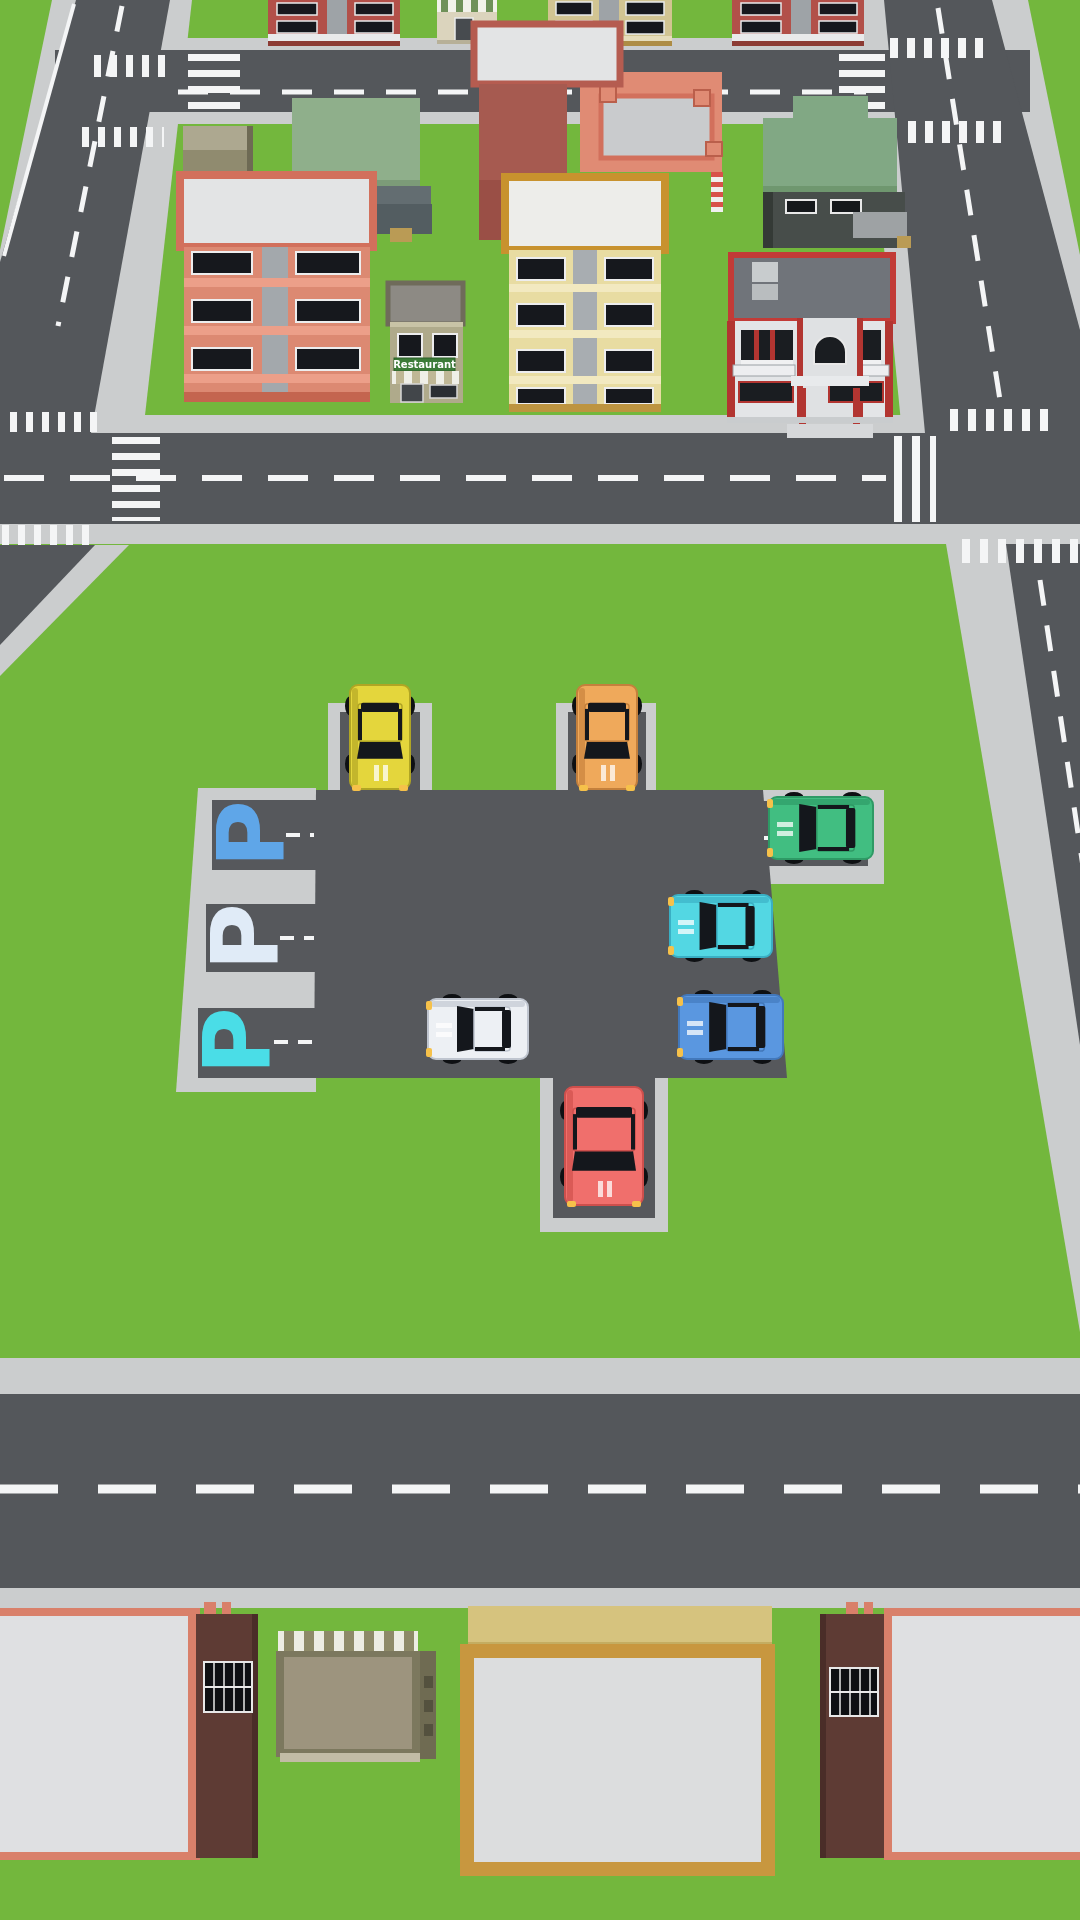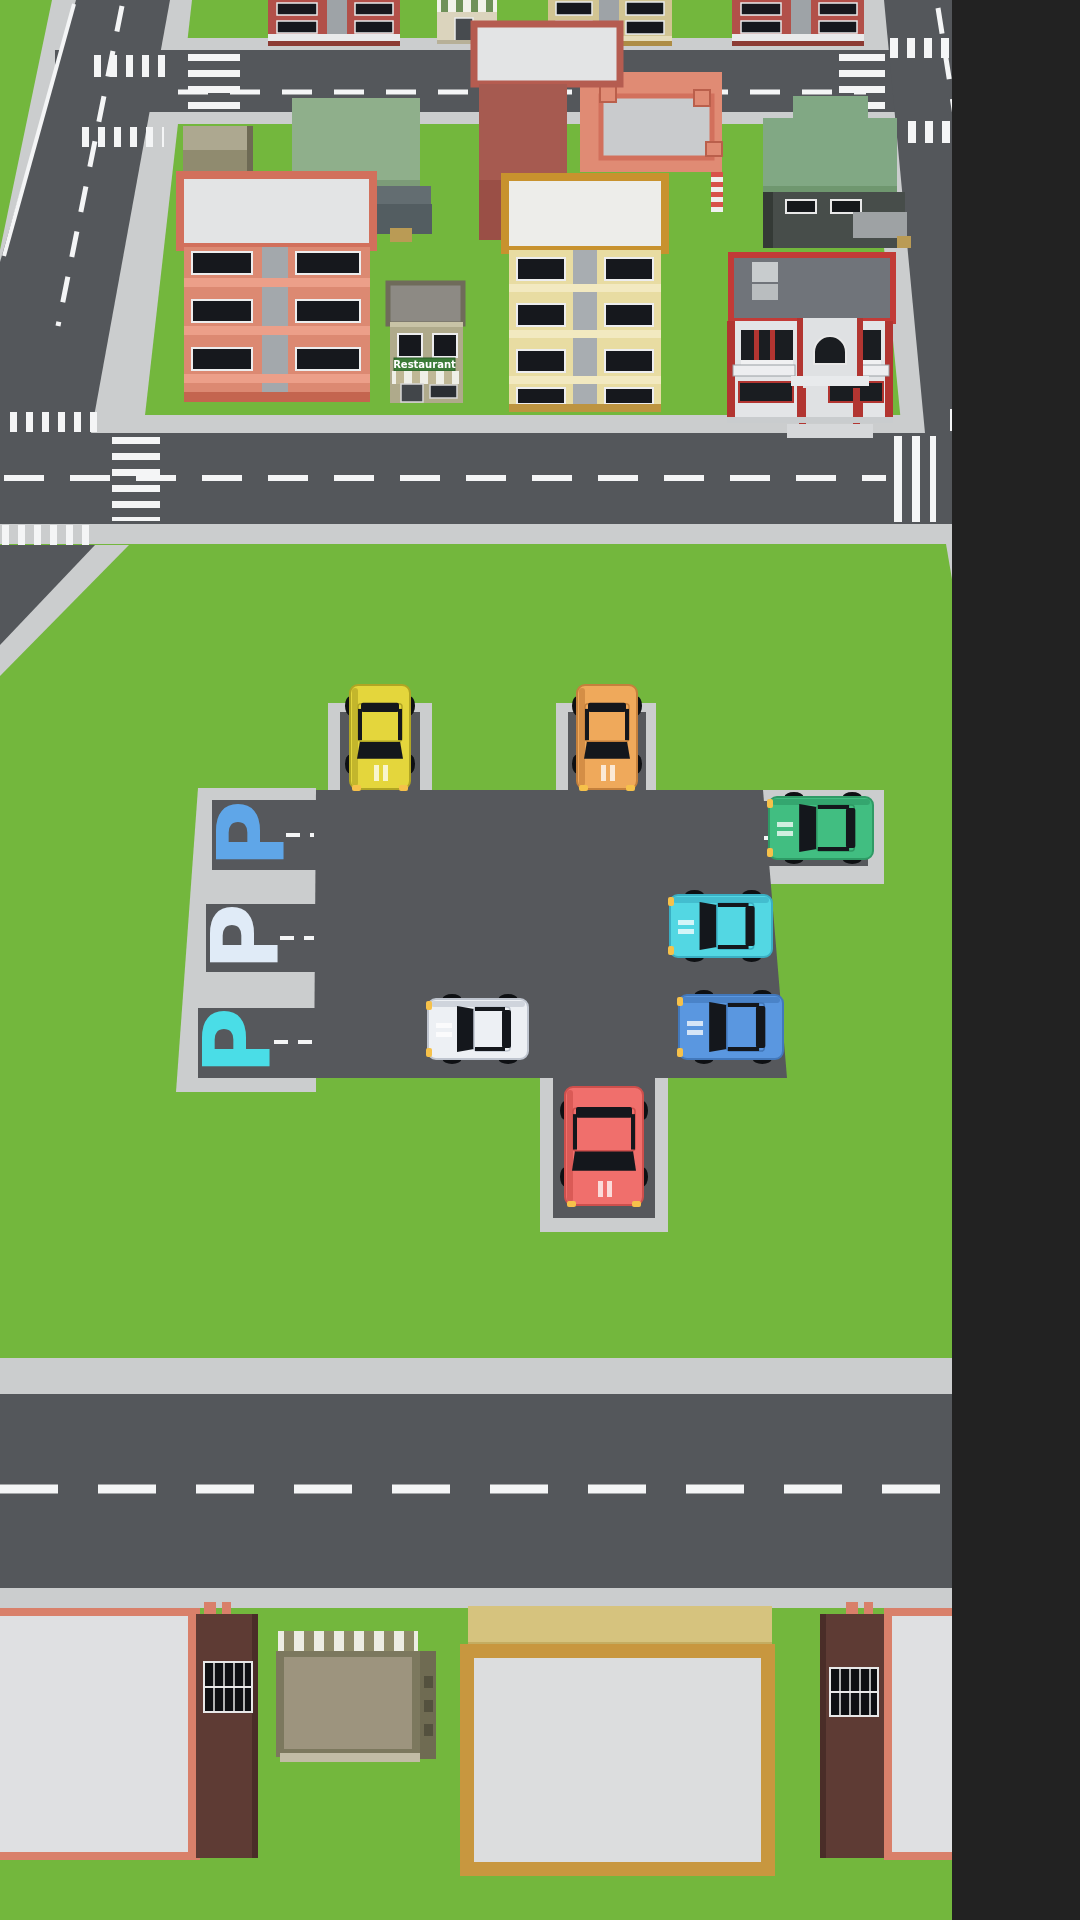--- a/index.html
+++ b/index.html
@@ -1,16 +1,16 @@
 <!DOCTYPE html>
 <html style="--grass: #73B73D; --road: #54575B; --sidewalk: #CBCDCE; --lot: #56585C; --line: #F4F5F6; --glass: #14171C; --headlight: #F6C14A;"><head>
 <meta charset="utf-8">
 <style>
   html,body{margin:0;padding:0;background:#222;}
-  .stage{position:relative;width:952px;height:1920px;overflow:hidden;
+  .stage{position:relative;width:1080px;height:1920px;overflow:hidden;
          font-family:"DejaVu Sans","Liberation Sans",sans-serif;}
   svg{display:block}
   .grass{fill:var(--grass,#73B73D)}
   .road{fill:var(--road,#54575B)}
   .walk{fill:var(--sidewalk,#CBCDCE)}
   .lot{fill:var(--lot,#56585C)}
   .wline{stroke:var(--line,#F4F5F6);fill:none}
   .zebra{stroke:var(--line,#F4F5F6);fill:none}
   text{user-select:none}
 </style>

